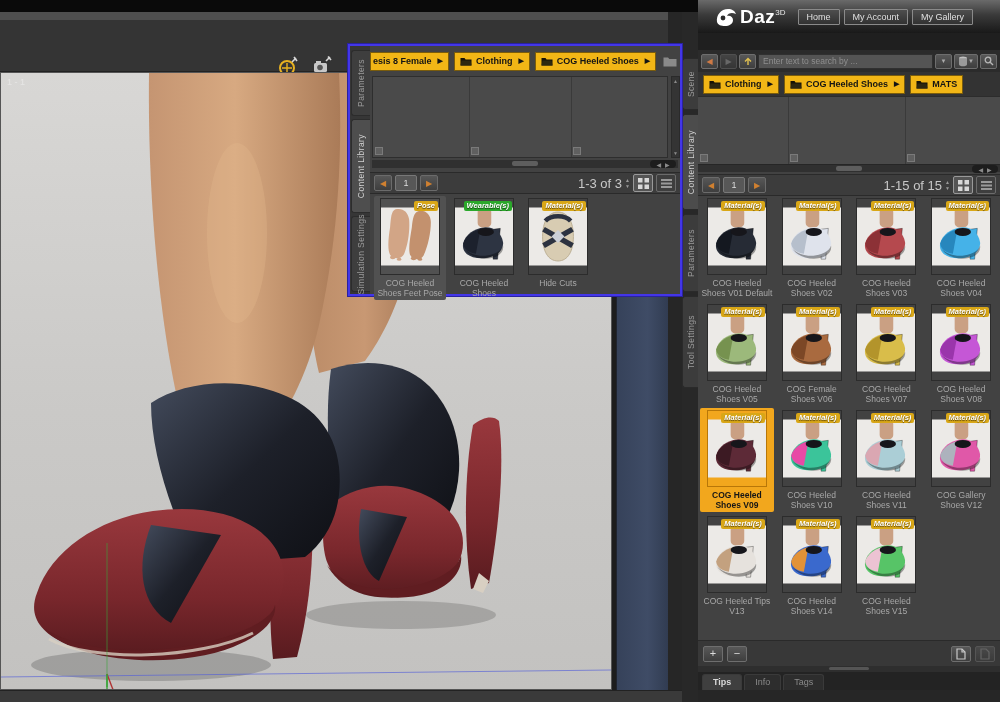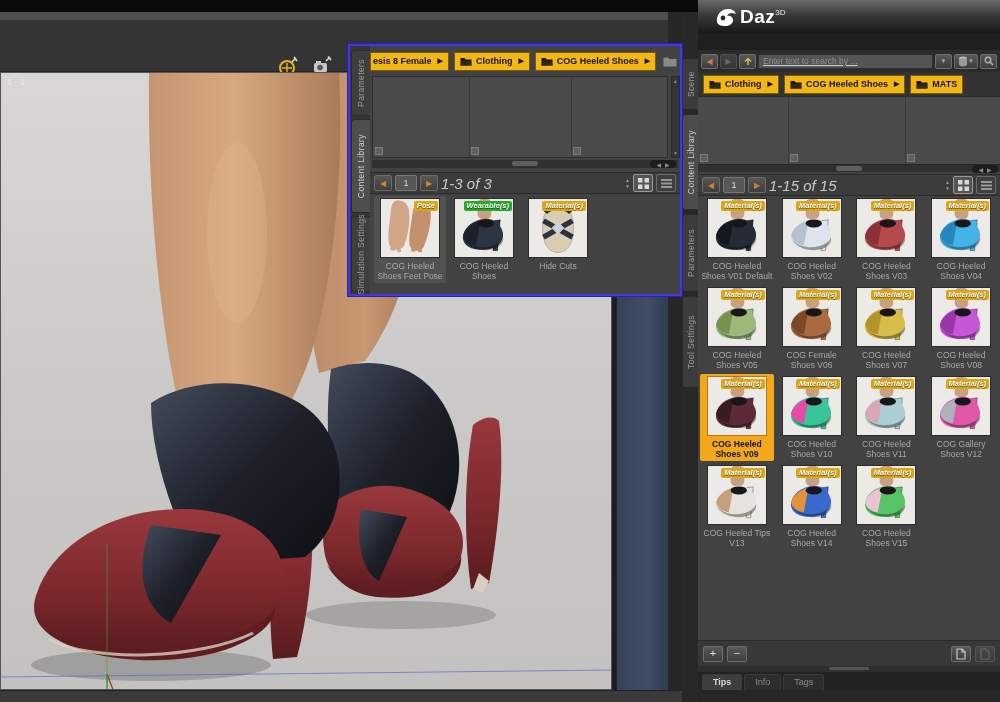--- a/index.html
+++ b/index.html
@@ -33,50 +33,50 @@
   .storehdr { position:absolute; left:0; top:0; width:302px; height:33px; background:linear-gradient(180deg,#6a6a6a,#3a3a3a 45%,#191919); display:flex; align-items:center; }
   .dazlogo { display:flex; align-items:flex-start; margin-left:42px; }
   .dazlogo .word { color:#fff; font-weight:bold; font-size:19px; line-height:19px; letter-spacing:.5px; }
   .dazlogo .sup { color:#e8e8e8; font-size:8px; margin-top:1px; }
   .navbtns { display:flex; gap:4px; margin-left:12px; }
   .navbtn { height:16px; padding:0 8px; background:linear-gradient(180deg,#4e4e4e,#323232); border:1px solid #8a8a8a; color:#e0e0e0; font-size:9px; display:flex; align-items:center; border-radius:1px; }
   .darkband { position:absolute; left:0; top:33px; width:302px; height:17px; background:#1f1f1f; }
 
   .searchrow { position:absolute; left:0; top:50px; width:302px; height:22px; background:#2b2b2b; display:flex; align-items:center; gap:2px; padding:0 3px; }
   .sqbtn { width:17px; height:15px; background:linear-gradient(180deg,#585858,#3e3e3e); border:1px solid #6e6e6e; border-radius:2px; display:flex; align-items:center; justify-content:center; font-size:8px; }
-  .searchinput { flex:1; height:15px; background:#545454; border:1px solid #303030; color:#cfcfcf; font-size:8.5px; padding:0 4px;text-decoration:underline; }
+  .searchinput { flex:1; height:15px; background:#545454; border:1px solid #303030; color:#cfcfcf; font-size:8.5px; padding:0 4px; }
   .searchinput::placeholder { color:#8f8f8f; }
 
   .crumbrow { position:absolute; left:0; top:72px; width:302px; height:24px; background:#333; display:flex; align-items:center; gap:5px; padding-left:5px; }
   .ybar { position:absolute; left:0; top:74px; width:3px; height:20px; background:#f2b616; }
   .crumb { height:19px; background:#f2b616; border:1px solid #7a5c0c; display:flex; align-items:center; gap:4px; padding:0 5px; color:#141414; font-size:9px; font-weight:bold; white-space:nowrap; }
   .crumb .arr { font-size:7px; margin-left:2px; }
 
   .colarea { position:absolute; left:0; top:96px; width:302px; height:68px; background:#4a4a4a; border-top:1px solid #2c2c2c; }
   .colline { position:absolute; top:0; width:1px; height:68px; background:#3a3a3a; }
   .colhandle { position:absolute; bottom:2px; width:8px; height:8px; background:#606060; border:1px solid #7a7a7a; }
   .hscroll { position:absolute; left:0; width:302px; height:8px; background:#303030; border-top:1px solid #262626; }
   .hthumb { position:absolute; top:1px; height:5px; background:#5e5e5e; border-radius:2px; }
   .hpill { position:absolute; right:2px; top:0; width:26px; height:8px; background:#1d1d1d; border-radius:4px; color:#8a8a8a; font-size:6px; display:flex; align-items:center; justify-content:center; gap:4px; }
 
   .pagrow { display:flex; align-items:center; gap:3px; padding:0 4px; background:#3c3c3c; border-top:1px solid #2a2a2a; border-bottom:1px solid #2a2a2a; position:absolute; left:0; width:302px; height:22px; }
   .pagbtn { width:18px; height:16px; background:linear-gradient(180deg,#575757,#3e3e3e); border:1px solid #6b6b6b; border-radius:2px; color:#d08030; font-size:8px; display:flex; align-items:center; justify-content:center; }
   .pagpage { width:22px; height:16px; background:#575757; border:1px solid #787878; border-radius:2px; color:#ddd; font-size:9px; display:flex; align-items:center; justify-content:center; }
-  .pagrange { flex:1; text-align:left; font-size:15px; color:#c8c8c8;font-style:italic; }
+  .pagrange { flex:1; text-align:right; font-size:13px; color:#c8c8c8; }
   .spin { display:flex; flex-direction:column; gap:1px; color:#999; font-size:5px; line-height:5px; }
   .viewbtn { width:20px; height:18px; border:1px solid #6b6b6b; border-radius:2px; display:flex; align-items:center; justify-content:center; background:#3e3e3e; }
   .viewbtn.active { background:#545454; border-color:#999; }
 
   .grid { position:absolute; display:grid; }
   .rgrid { left:2px; top:196px; width:298px; grid-template-columns:repeat(4,1fr); gap:2px 1px; }
   .fgrid { left:4px; top:150px; width:220px; grid-template-columns:repeat(3,72px); gap:2px; }
   .item { display:flex; flex-direction:column; align-items:center; padding:2px 1px; border-radius:2px; }
   .item.selected { background:#f2a71d; }
   .item.current { background:#515151; }
-  .thumb { position:relative; width:60px; height:60px; border:1px solid #2c2c2c; }
+  .thumb { position:relative; width:60px; height:77px; border:1px solid #2c2c2c; }
   .item.selected .thumb { border-color:#b87708; }
   .thumb svg { display:block; width:100%; height:100%; }
   .badge { position:absolute; top:2px; right:1px; font-size:7.5px; font-style:italic; font-weight:bold; color:#fff; padding:0 3px 1px 3px; border-radius:2px; text-shadow:0 1px 1px rgba(0,0,0,.6); }
   .ilabel { margin-top:3px; font-size:8.5px; line-height:10px; color:#a8a8a8; text-align:center; min-height:20px; }
   .item.selected .ilabel { color:#161616; font-weight:bold; }
 
   .rfooter { position:absolute; left:0; top:640px; width:302px; height:26px; background:#383838; border-top:1px solid #2a2a2a; display:flex; align-items:center; padding:0 5px; gap:4px; }
   .fbtn { width:20px; height:16px; background:linear-gradient(180deg,#585858,#3e3e3e); border:1px solid #6e6e6e; border-radius:2px; color:#ddd; font-size:11px; line-height:11px; display:flex; align-items:center; justify-content:center; }
   .rfooter .spacer { flex:1; }
   .splitter { position:absolute; left:0; top:666px; width:302px; height:6px; background:#2e2e2e; }
@@ -215,20 +215,25 @@
 
     <div class="storehdr">
       <svg width="24" height="22" viewBox="0 0 24 22" style="position:absolute;left:16px;top:6px;">
         <path d="M3,16 C2,9 7,3 14,3 C18,3 21,5 22,8 C18,6 14,7 13,10 C16,9 19,11 19,14 C19,18 15,20 11,20 C7,20 4,19 3,16 Z" fill="#fff"></path>
         <circle cx="9" cy="12" r="2.4" fill="#2a2a2a"></circle>
       </svg>
       <div class="dazlogo">
         <span class="word">Daz</span>
         <span class="sup">3D</span>
       </div>
+      <div class="navbtns">
+        <div class="navbtn">Home</div>
+        <div class="navbtn">My Account</div>
+        <div class="navbtn">My Gallery</div>
+      </div>
     </div>
     <div class="darkband"></div>
 
     <div class="searchrow">
       <div class="sqbtn">
           <span style="color:#cf7a45;">◀</span>
         </div>
       <div class="sqbtn icon-dim">
           <span style="color:#9a9a9a;">▶</span>
         </div>

